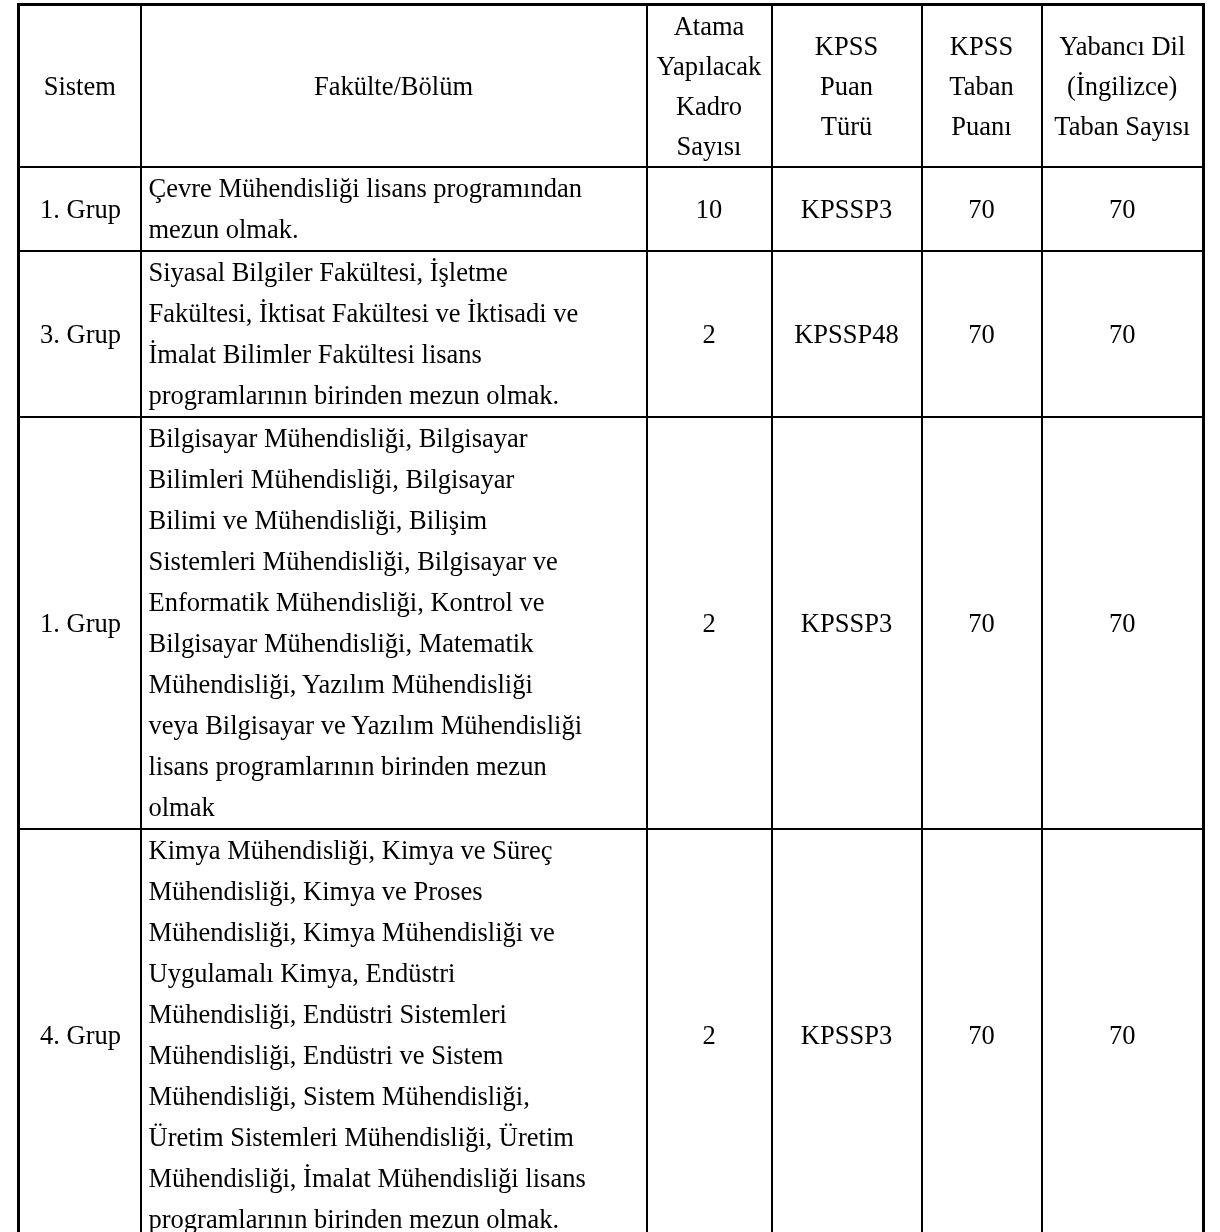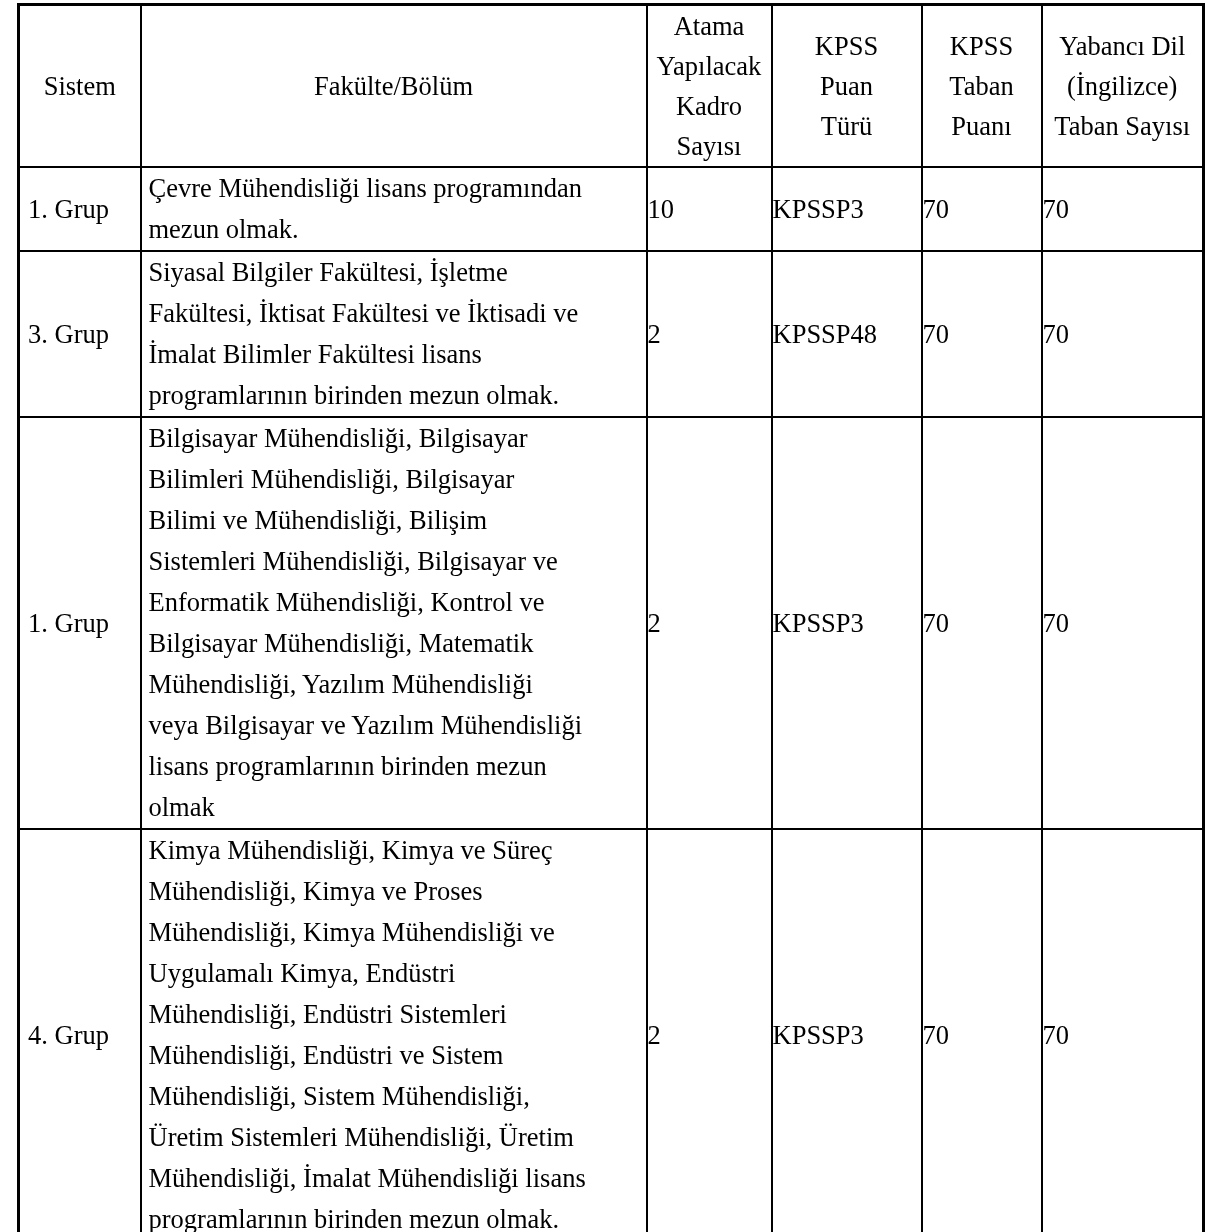--- a/index.html
+++ b/index.html
@@ -36,31 +36,31 @@
     overflow: hidden;
   }
   .doc-table td {
     vertical-align: middle;
     line-height: 41px;
     padding: 0;
     overflow: hidden;
   }
   td.group-cell {
     text-align: left;
-    padding-left: 8px;
+    padding-left: 20px;
     white-space: pre;
   }
   td.requirement-cell {
     text-align: left;
     padding-left: 7px;
     padding-right: 1px;
     white-space: pre;
   }
   td.num-cell {
-    text-align: left;
+    text-align: center;
     white-space: pre;
   }
   tr.header-row { height: 158px; }
   tr.row-0 { height: 82px; }
   tr.row-1 { height: 165px; }
   tr.row-2 { height: 408px; }
   tr.row-3 { height: 410px; }
 </style>
 </head>
 <body>

